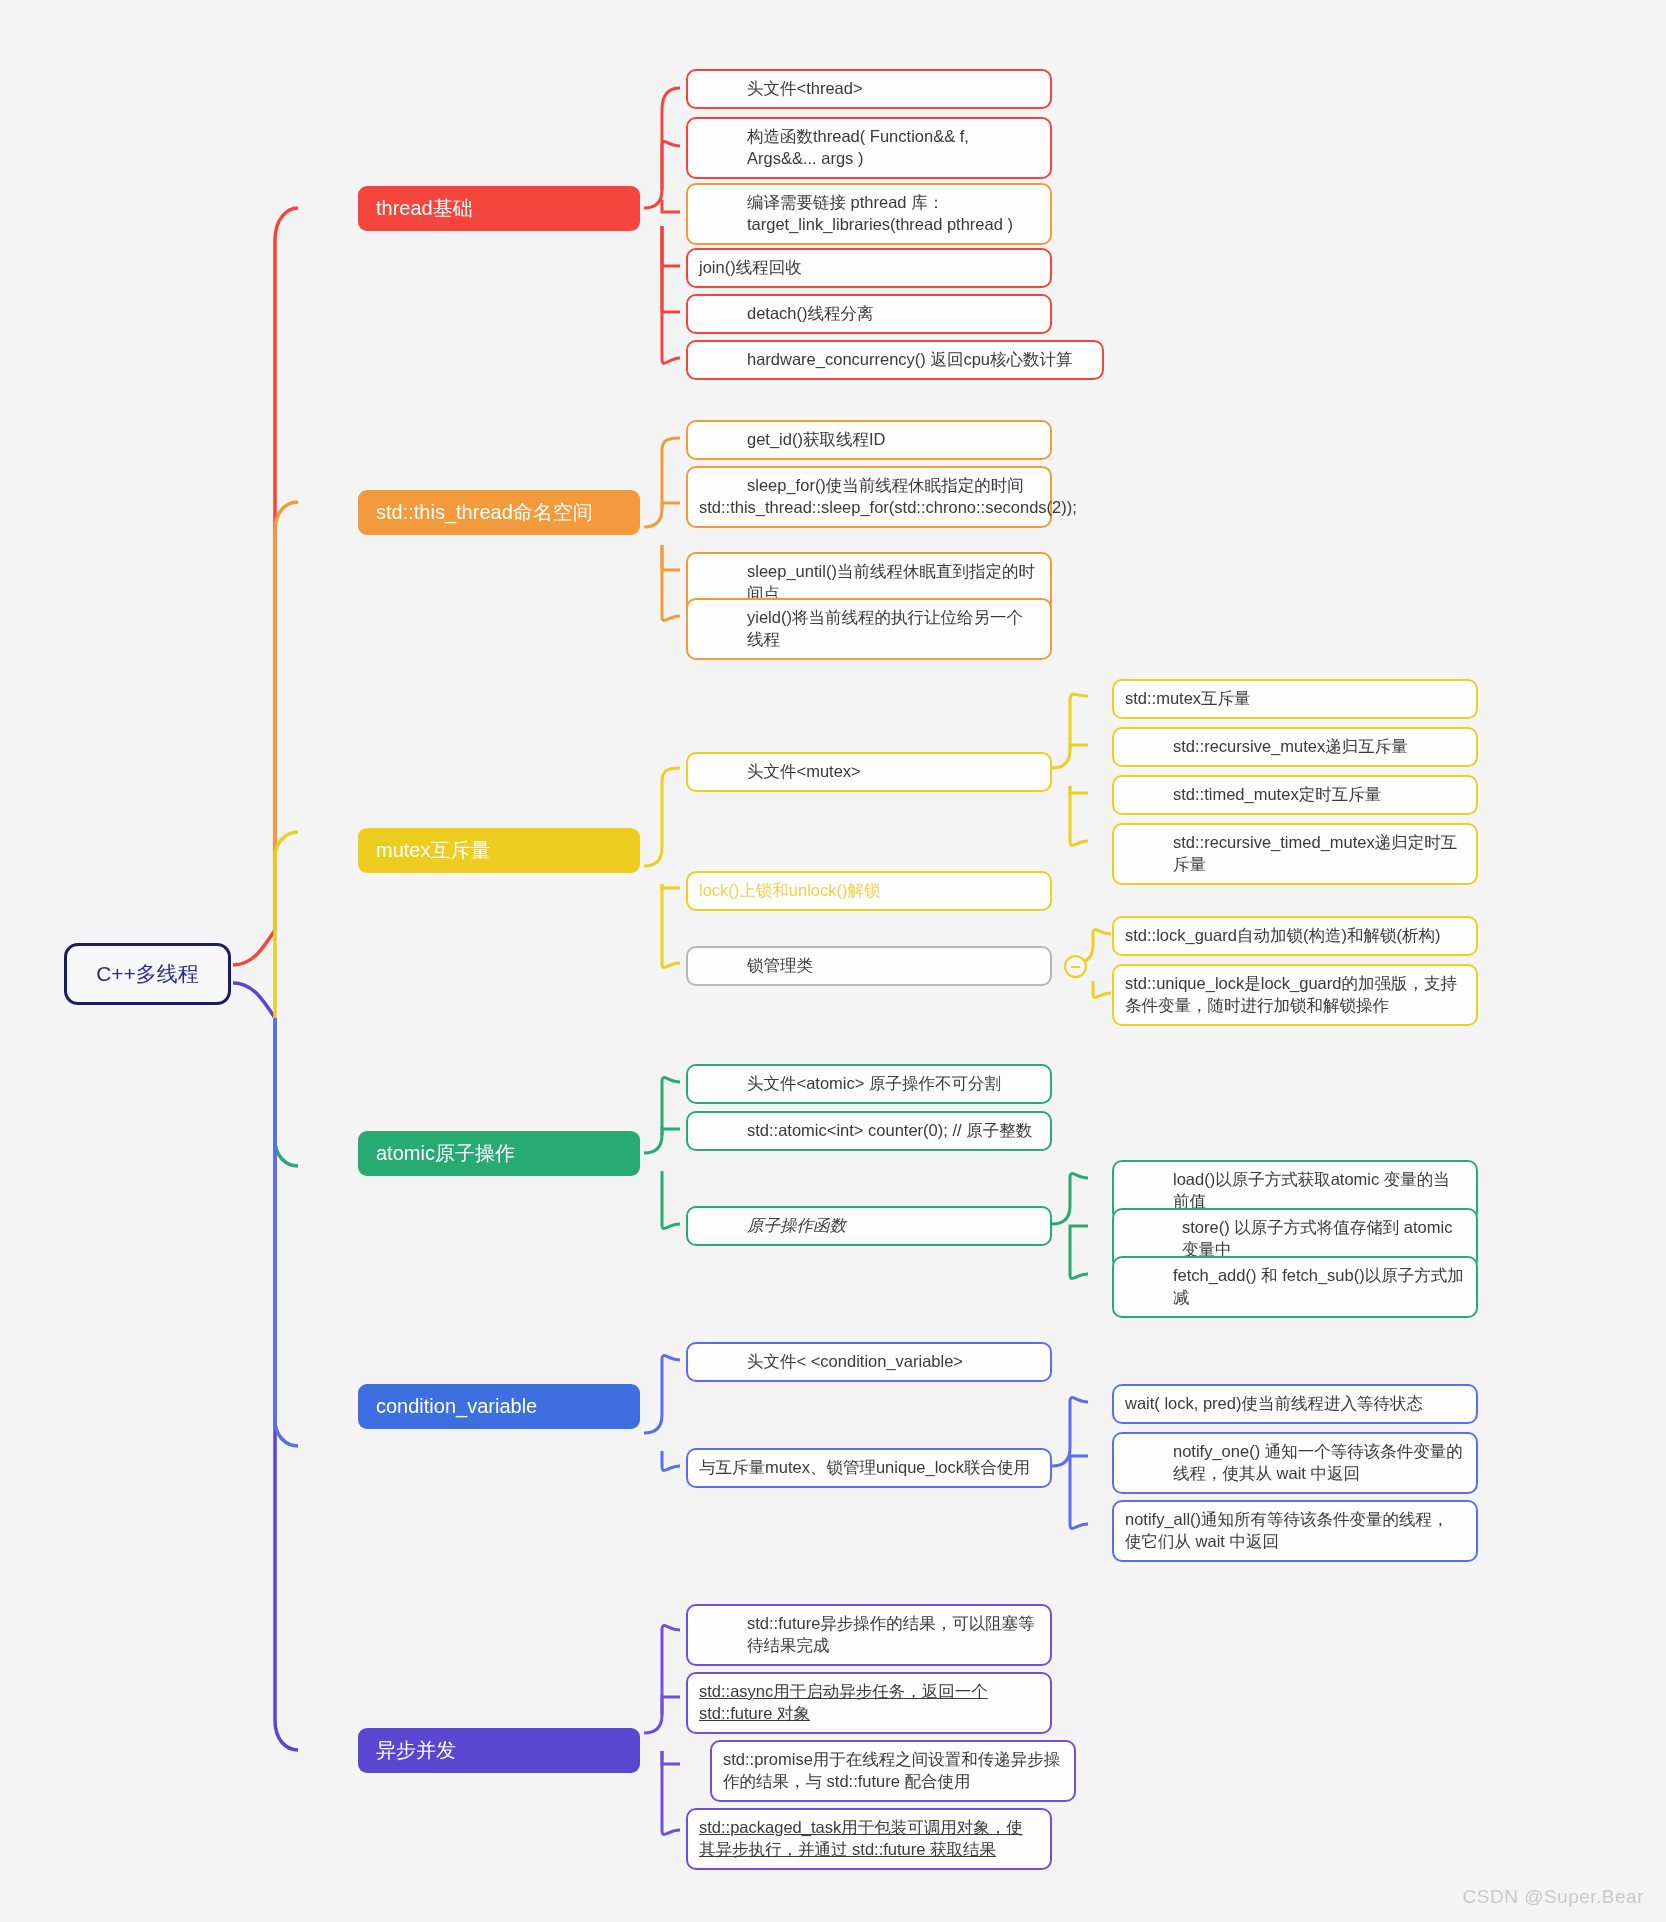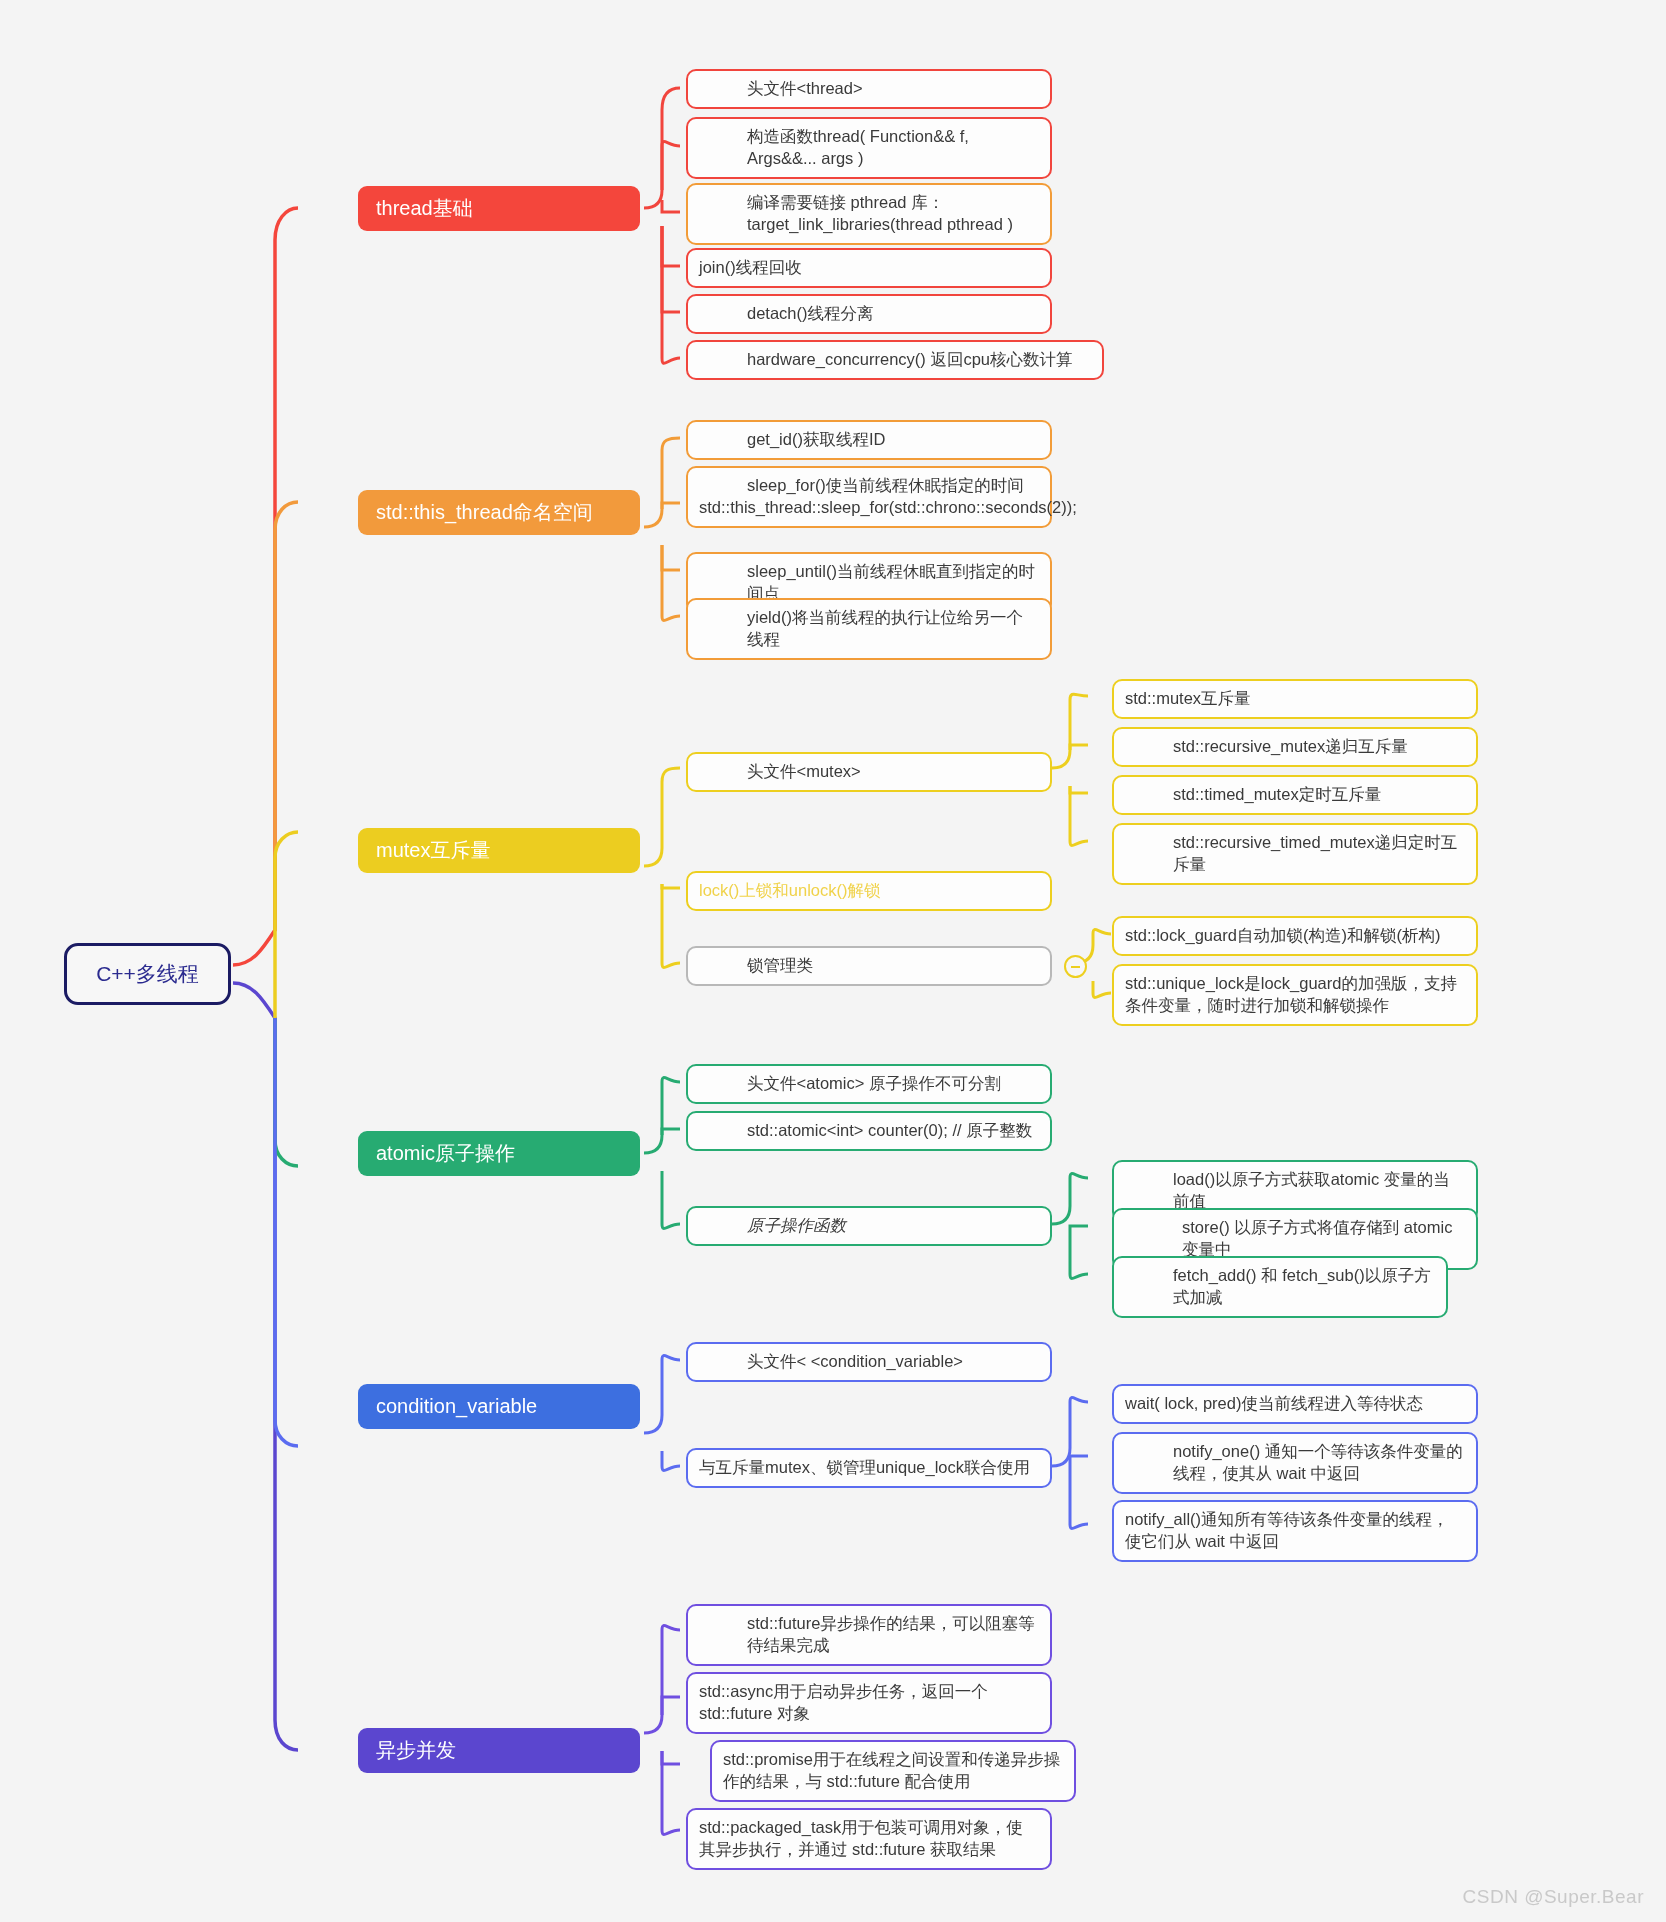--- a/index.html
+++ b/index.html
@@ -43,21 +43,21 @@
 
   
   .t-dark{color:#3a3a3a;margin-left:48px;}
   .t-cyan{color:#47b6e8;}
   .t-orange{color:#f1603a;}
   .t-purple{color:#8a3ddb;}
   .t-pink{color:#f06bb0;}
   .t-blue{color:#3d6fe0;}
   .t-green{color:#3dcf6e;}
   .t-magenta{color:#e8349a;}
-  .t-violet{color:#7b49d8;}
+  .t-violet{color:#7b49d8;text-decoration:underline;}
   .t-bluelink{color:#3a7ef0;}
 
   .bg-red{background:#f4463c;}
   .bg-orange{background:#f29a3c;}
   .bg-yellow{background:#eccd20;}
   .bg-green{background:#27ab72;}
   .bg-blue{background:#3d6fe0;}
   .bg-purple{background:#5b46cf;}
 
   .collapse-btn{
@@ -225,21 +225,21 @@
 <div class="node leaf b-green" style="left:686px;top:1206px;width:366px;font-style:italic;">
   <span class="txt t-dark">原子操作函数</span>
 </div>
 
 <div class="node leaf b-green" style="left:1112px;top:1160px;width:366px;">
   <span class="txt t-dark">load()以原子方式获取atomic 变量的当前值</span>
 </div>
 <div class="node leaf b-green" style="left:1112px;top:1208px;width:366px;padding-left:20px;">
   <span class="txt t-dark">store() 以原子方式将值存储到 atomic 变量中</span>
 </div>
-<div class="node leaf b-green" style="left:1112px;top:1256px;width:336px;">
+<div class="node leaf b-green" style="left:1112px;top:1256px;width:366px;">
   <span class="txt t-dark">fetch_add() 和 fetch_sub()以原子方式加减</span>
 </div>
 
 <div class="node topic bg-blue" style="left:358px;top:1384px;width:282px;">
   <span class="txt">condition_variable</span>
 </div>
 
 <div class="node leaf b-blue" style="left:686px;top:1342px;width:366px;">
   <span class="txt t-dark">头文件&lt; &lt;condition_variable&gt;</span>
 </div>

